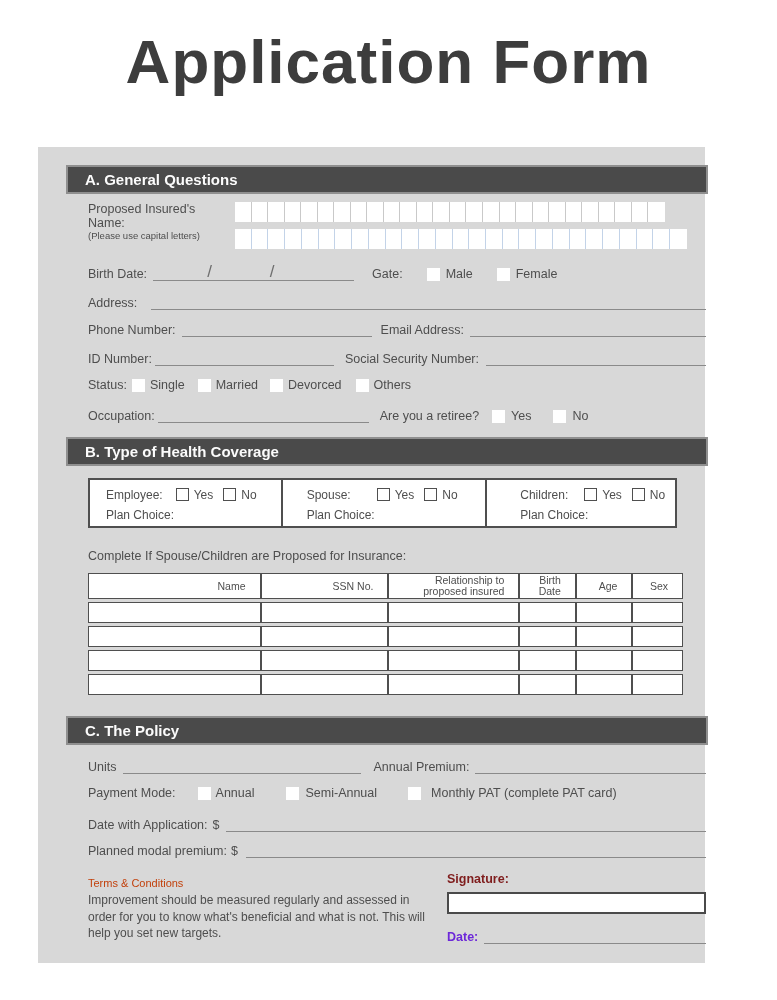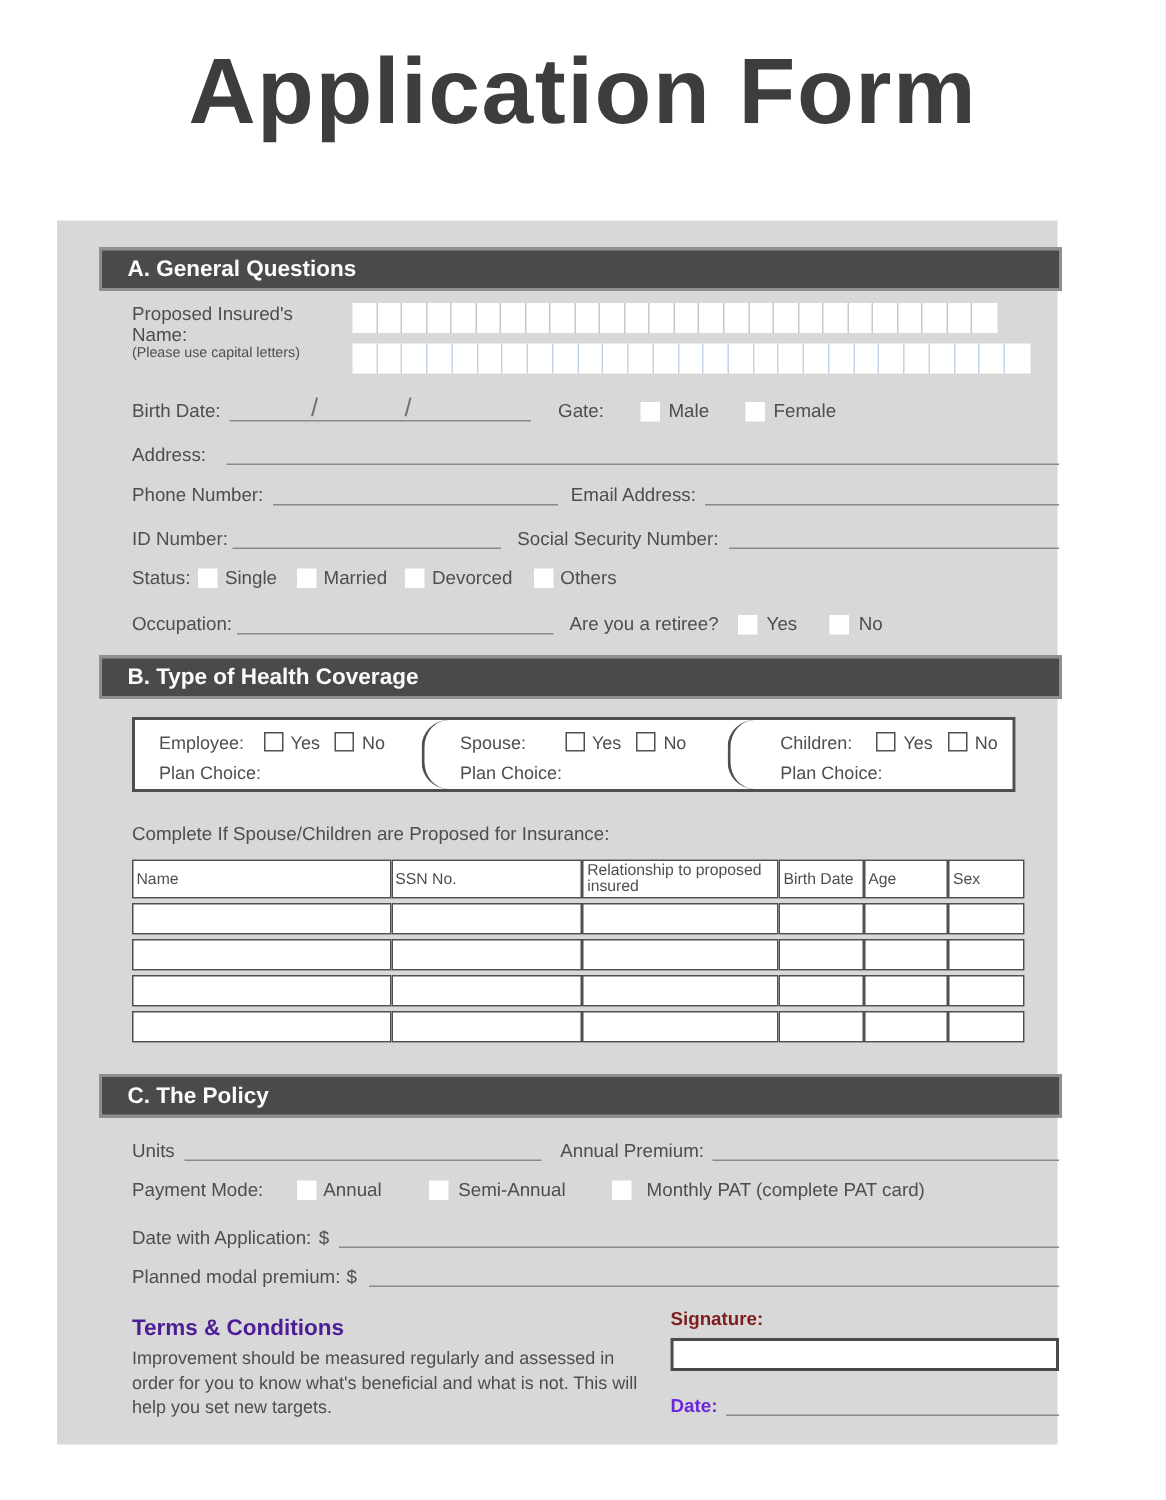--- a/index.html
+++ b/index.html
@@ -46,46 +46,46 @@
   .cells2 .cellB:last-child { border-right:none; }
   
   .bd-line { position:relative; width:201px; margin-left:6px; }
   .bd-line .slash { position:absolute; bottom:-2px; font-size:17px; color:#6f6f6f; }
   .slash.s1 { left:27%; } .slash.s2 { left:58%; }
   
   .covbox {
     margin:12px 0 0 22px; width:589px; height:50px;
     background:#ffffff; border:2px solid #4f4f4f; display:flex;
   }
-  .covcol { padding-top:7px; font-size:12px;border-radius:18px; }
+  .covcol { padding-top:7px; font-size:12px; }
   .covcol .l1 { display:flex; align-items:center; height:15px; }
   .covcol .l2 { margin-top:6px; height:15px; }
   .c1 { width:192px; padding-left:16px; }
   .c2 { width:206px; padding-left:24px; border-left:2px solid #4f4f4f; }
   .c3 { width:191px; padding-left:33px; border-left:2px solid #4f4f4f; }
   .intro { margin:21px 0 0 22px; font-size:12.5px; height:16px; }
   
   table.dep {
     margin:5px 0 0 22px; width:595px;
     border-collapse:separate; border-spacing:0 3px;
     table-layout:fixed;
   }
   table.dep th, table.dep td {
     background:#ffffff; border:1.5px solid #4f4f4f;
-    font-size:10.5px; font-weight:400; text-align:left;
-    line-height:11px; padding:1px 2px;margin-top:24px;
+    font-size:10.5px; font-weight:400; text-align:right;
+    line-height:11px; padding:1px 14px;margin-top:24px;
   }
   table.dep th { height:26px; }
   table.dep td { height:21px; }
   .w-name{width:29%;} .w-ssn{width:21.5%;} .w-rel{width:22%;}
   .w-bd{width:9.5%;} .w-age{width:9.5%;} .w-sex{width:8.5%;}
   
   .bottom { display:flex; margin-top:14px; padding:0 2px 0 22px; }
   .terms { width:361px; padding-top:5px; }
-  .terms h4 { font-size:15px; font-weight:700; color:#4c1d95; }
+  .terms h4 { font-size:11px; font-weight:400; color:#c2410c; }
   .terms p { margin-top:3px; font-size:12px; line-height:16.5px; }
   .sigcol { width:259px; margin-left:22px; }
   .sigcol .siglbl { font-size:12.5px; font-weight:700; color:#7f1d1d; height:15px; }
   .sigbox { margin-top:5px; width:259px; height:22px; background:#ffffff; border:2px solid #4a4a4a; }
   .daterow { display:flex; align-items:flex-end; margin-top:14px; height:16px; }
   .daterow .datelbl { font-size:12.5px; font-weight:700; color:#6d28d9; }
   .daterow .ln { margin-left:6px; }
   
   .mt16{margin-top:16px;} .mt13{margin-top:13px;} .mt11{margin-top:11px;}
   .mt10{margin-top:10px;} .mt15{margin-top:15px;} .mt14{margin-top:14px;}

